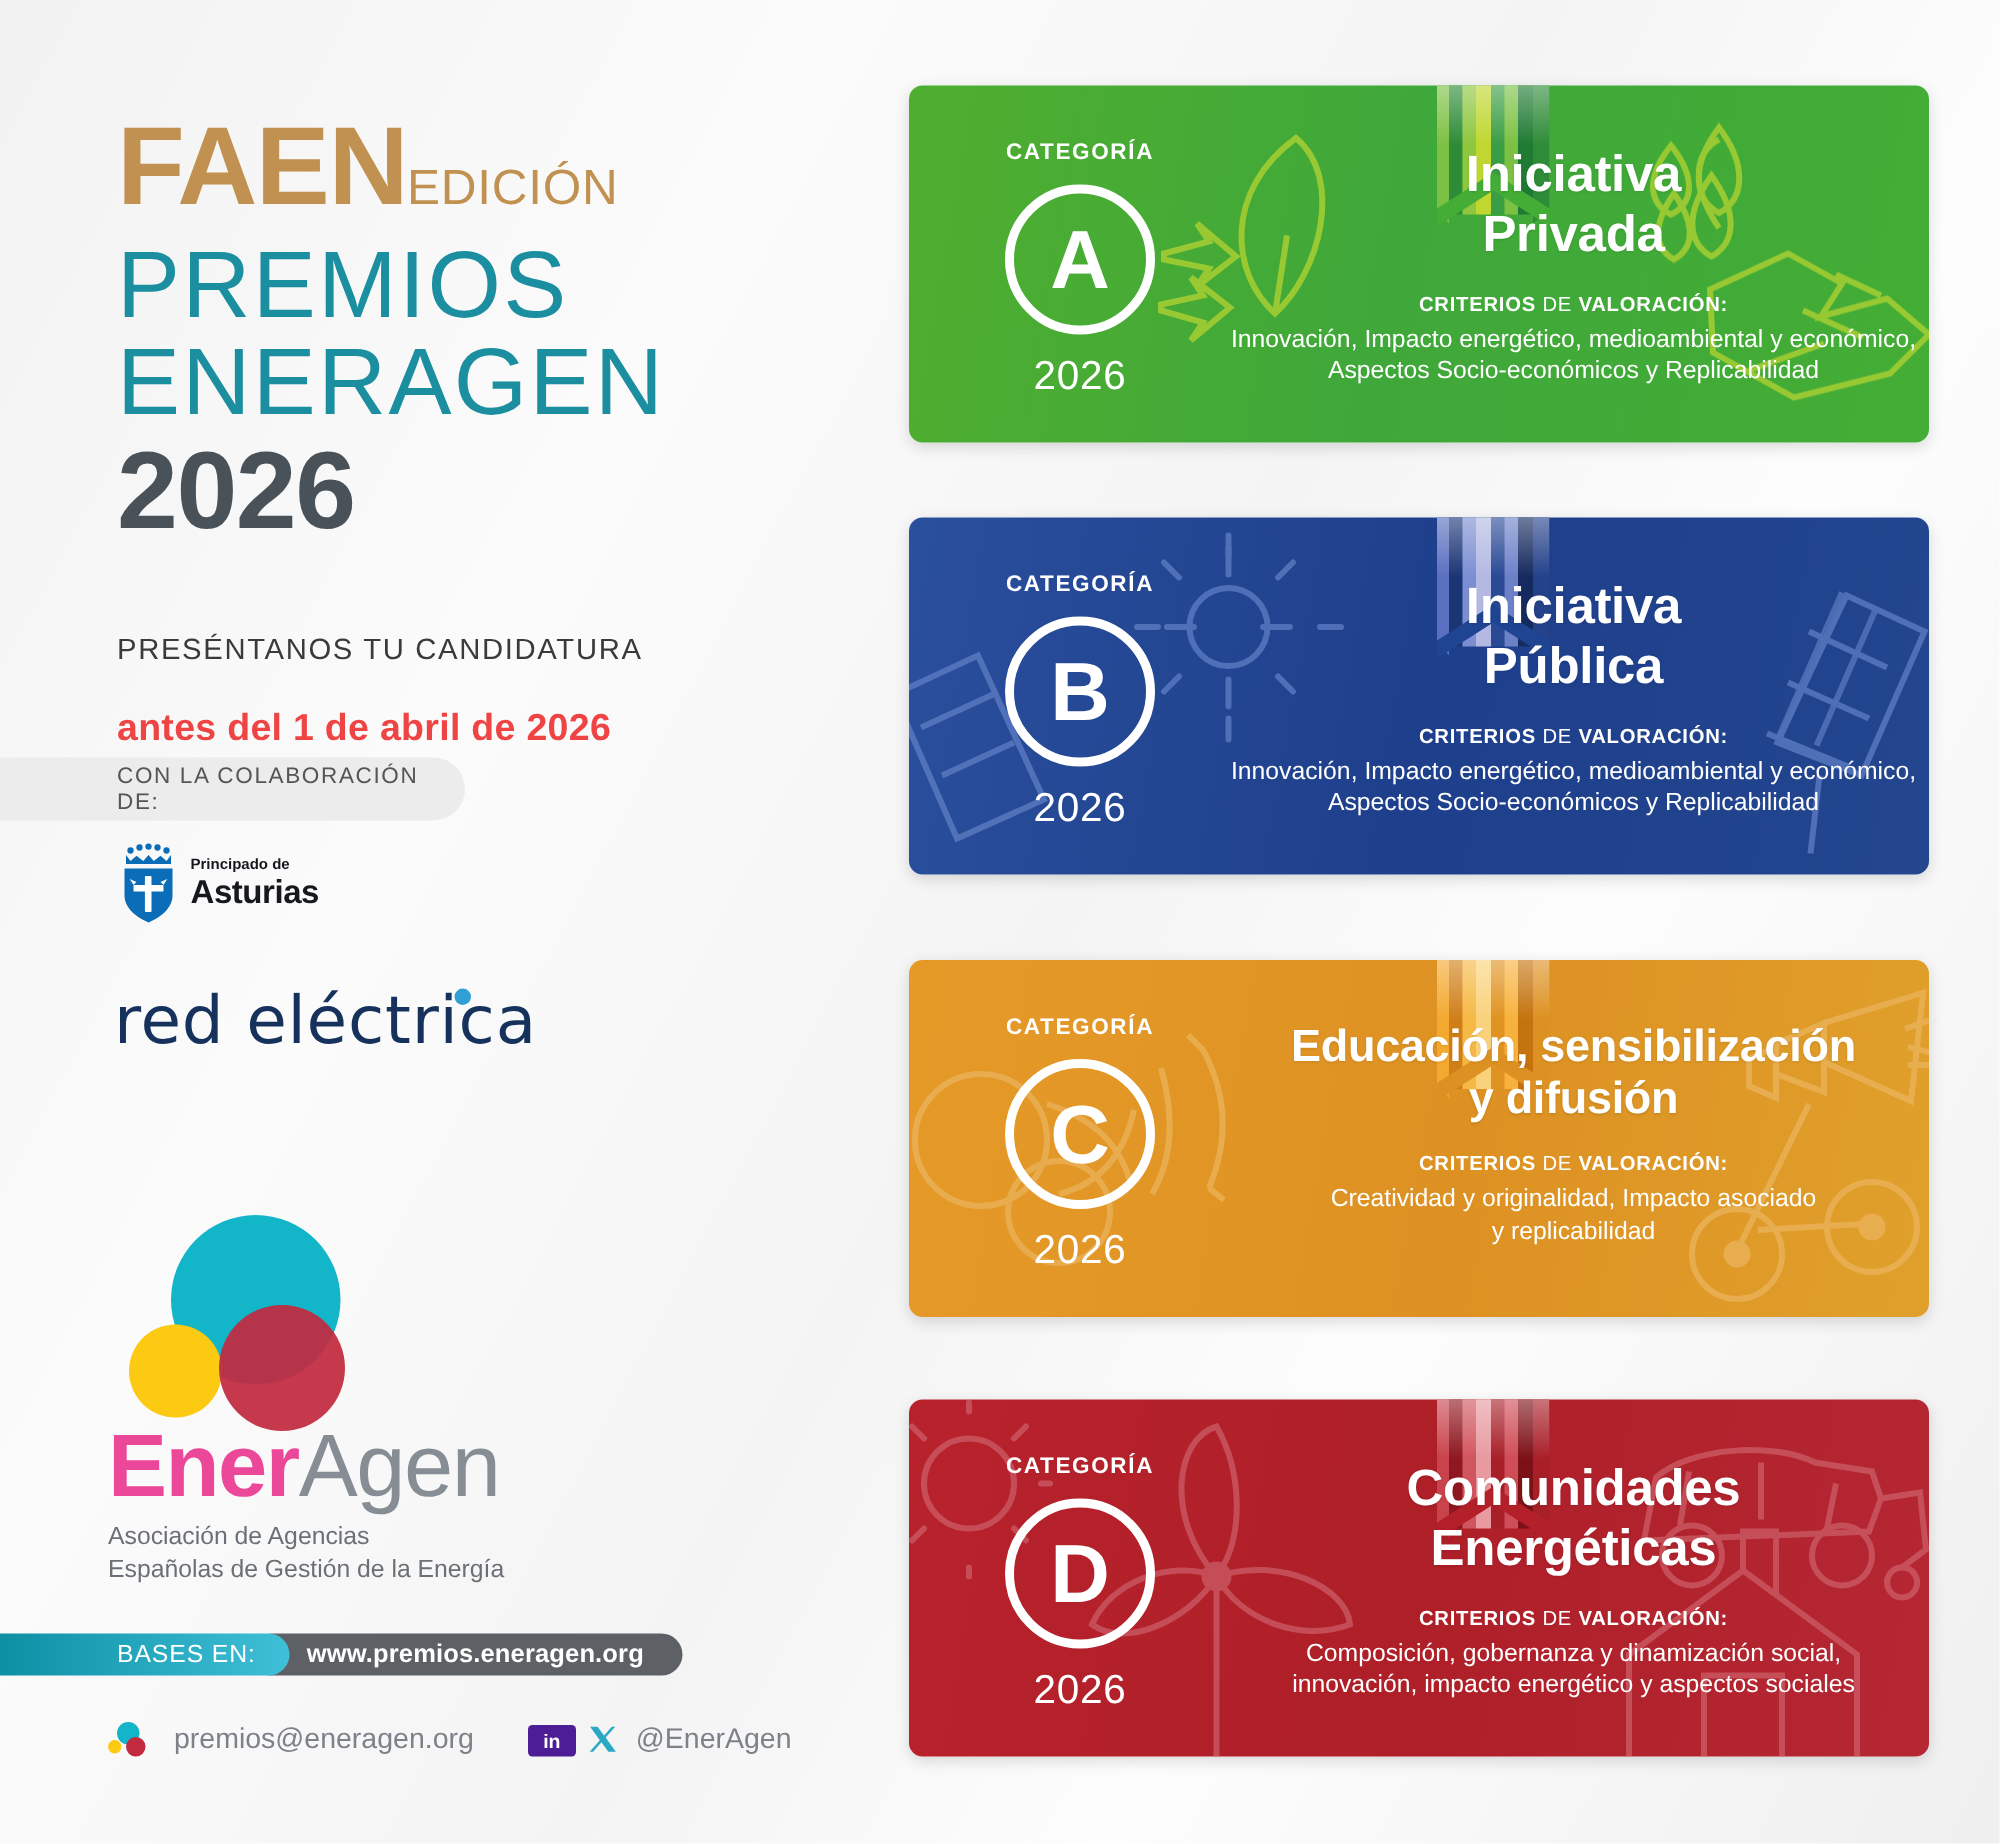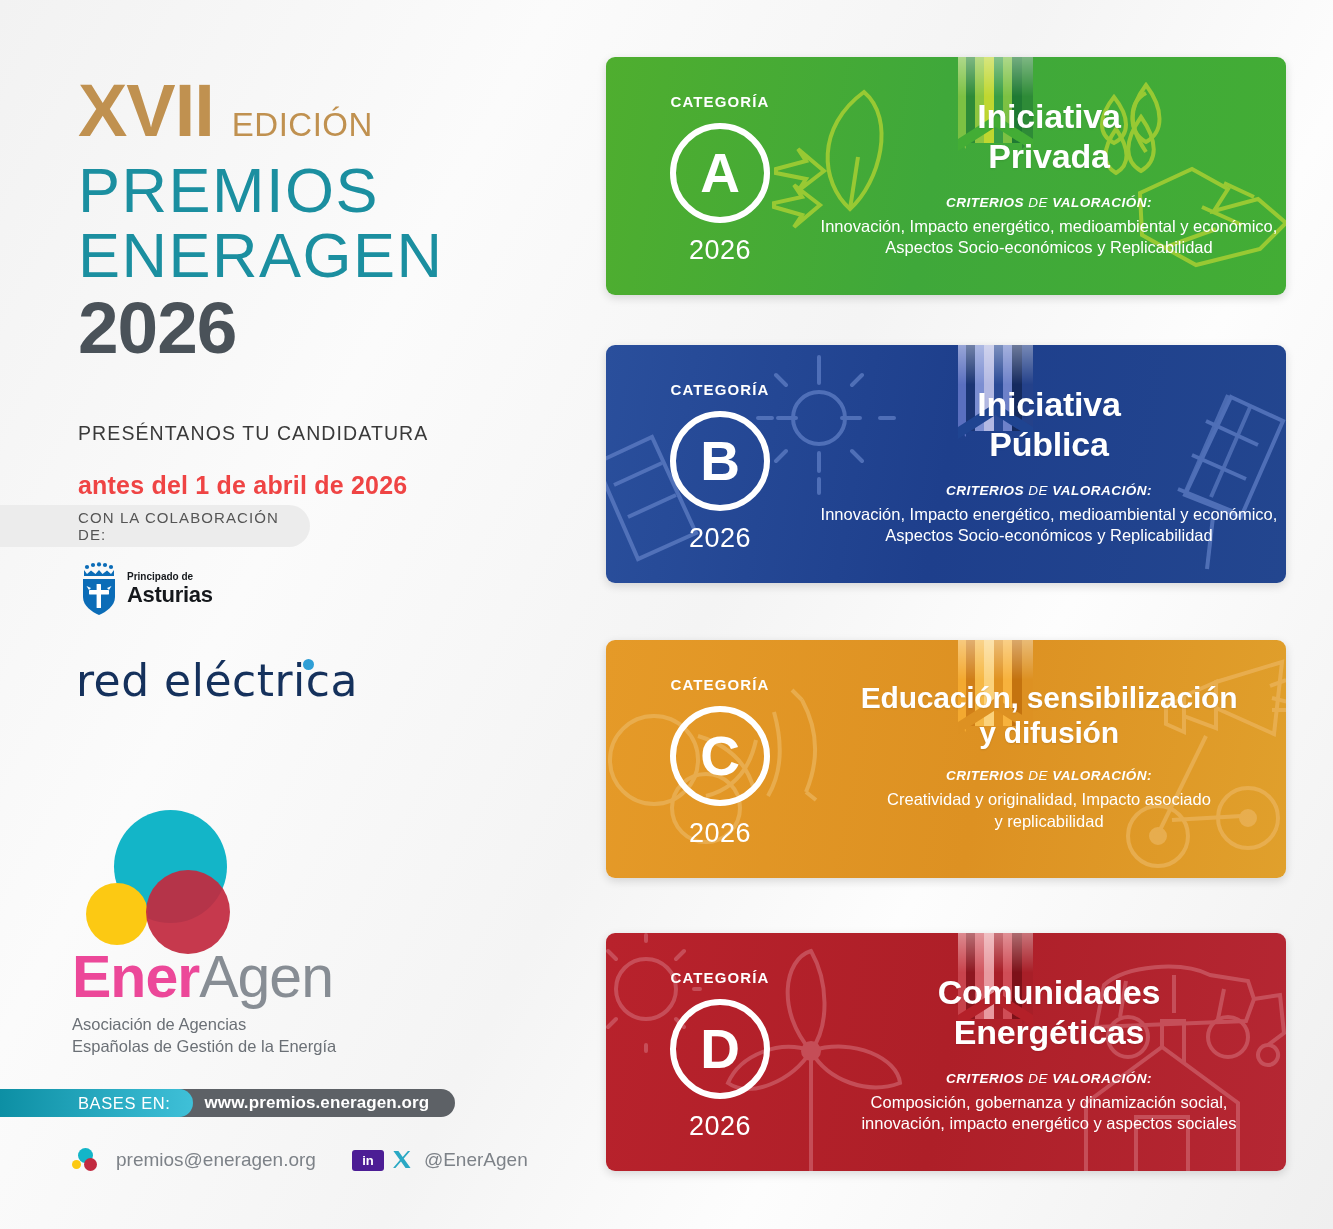--- a/index.html
+++ b/index.html
@@ -24,21 +24,21 @@
   .line-xvii {
     display: flex; align-items: baseline;
     color: #c09150;
   }
   .xvii {
     font-size: 74px; font-weight: bold; letter-spacing: -1px;
     line-height: 0.9;
   }
   .edicion {
     font-size: 33px; font-weight: 400; letter-spacing: 0.5px;
-    margin-left: 18px;
+    margin-left: 0;
   }
   .premios, .eneragen {
     color: #1b8fa0;
     font-size: 63px; font-weight: 300; letter-spacing: 1.5px;
     line-height: 1.0;
   }
   .premios { margin-top: 14px; }
   .eneragen { margin-top: 2px; }
   .year-big {
     color: #4a5259;
@@ -186,36 +186,36 @@
     position: absolute; left: 208px; top: 40px;
     width: 470px; text-align: center; z-index: 3;
   }
   .card-title {
     color: #fff; font-weight: bold; font-size: 34px; line-height: 1.17;
     letter-spacing: -0.2px;
     text-shadow: 0 1px 2px rgba(0,0,0,0.10);
   }
   .card-title.sm { font-size: 30px; }
   .criteria-head {
-    margin-top: 18px; color: #fff; font-size: 13.5px; letter-spacing: 0.5px; font-style: italic;
+    margin-top: 18px; color: #fff; font-size: 13.5px; letter-spacing: 0.5px;
   }
   .criteria-head b { font-weight: bold; }
   .criteria-head .light { font-weight: 400; }
   .criteria-body {
     margin-top: 6px; color: #fff; font-size: 16.5px; line-height: 1.3;
   }
 </style>
 </head>
 <body>
 
 <div class="left-panel">
 
   <div class="title-block">
     <div class="line-xvii">
-      <span class="xvii">XVII</span>
+      <span class="xvii">FAEN</span>
       <span class="edicion">EDICIÓN</span>
     </div>
     <div class="premios">PREMIOS</div>
     <div class="eneragen">ENERAGEN</div>
     <div class="year-big">2026</div>
   </div>
 
   <div class="presenta">PRESÉNTANOS TU CANDIDATURA</div>
   <div class="antes">antes del 1 de abril de 2026</div>
 

